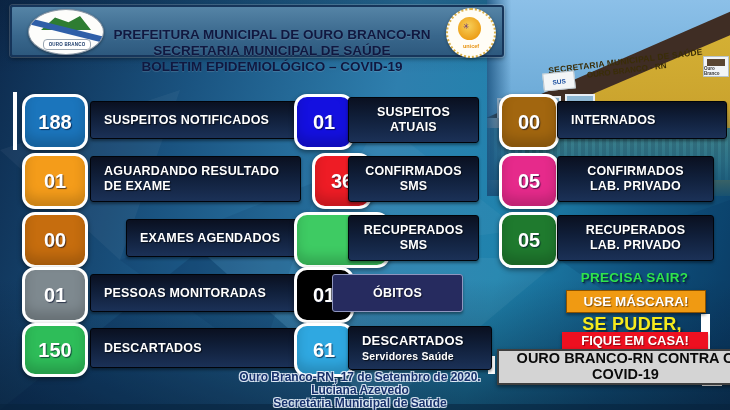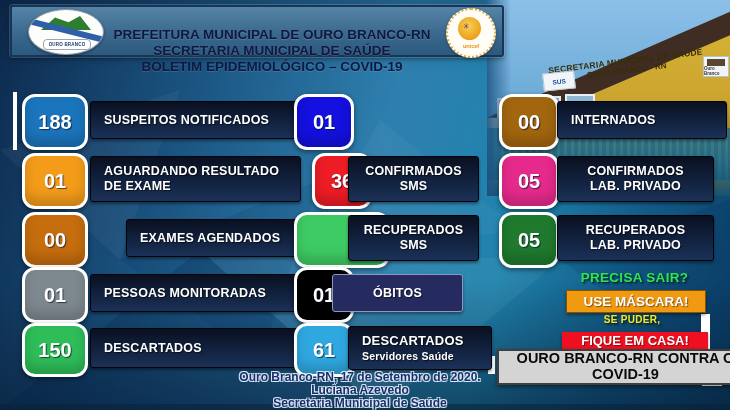--- a/index.html
+++ b/index.html
@@ -77,21 +77,21 @@
   .lbl .sub{font-size:10.5px;margin-top:1px;}
   .accent{position:absolute;background:#fff;z-index:2;}
   
   .adv-precisa{position:absolute;left:557px;top:270px;width:155px;z-index:3;text-align:center;
     font-weight:bold;font-size:13.5px;letter-spacing:.3px;text-shadow:1px 1px 0 #0a2a4a,2px 2px 2px rgba(0,0,0,.4);}
   .adv-mascara{position:absolute;left:566px;top:290px;width:138px;height:21px;z-index:3;
     border:1px solid #8a5200;display:flex;align-items:center;justify-content:center;
     color:#fff;font-weight:bold;font-size:13.5px;text-shadow:1px 1px 1px rgba(60,30,0,.6);
     box-shadow:0 2px 3px rgba(0,0,0,.4);}
   .adv-sepuder{position:absolute;left:557px;top:314px;width:150px;z-index:3;text-align:center;
-    font-weight:bold;font-size:10px;letter-spacing:.3px;text-shadow:1px 1px 0 #0a2a4a,2px 2px 2px rgba(0,0,0,.5);}
+    font-weight:bold;font-size:18px;letter-spacing:.3px;text-shadow:1px 1px 0 #0a2a4a,2px 2px 2px rgba(0,0,0,.5);}
   .adv-fique{position:absolute;left:562px;top:332px;width:146px;height:17px;z-index:3;
     display:flex;align-items:center;justify-content:center;color:#fff;font-weight:bold;
     font-size:13px;text-shadow:1px 1px 1px rgba(80,0,0,.6);box-shadow:0 2px 3px rgba(0,0,0,.4);}
   .adv-contra{position:absolute;left:497px;top:349px;width:219px;height:32px;z-index:3;
     border:2px solid #3f3f3f;display:flex;align-items:center;justify-content:center;text-align:center;
     color:#0a0a0a;font-weight:bold;font-size:14.5px;line-height:1.08;box-shadow:0 2px 4px rgba(0,0,0,.45);padding-left:17px;}
   
   .footer{position:absolute;left:140px;top:371px;width:440px;z-index:3;text-align:center;
     color:#17306b;font-weight:bold;font-size:12px;line-height:1.07;
     text-shadow:-1px -1px 0 rgba(230,240,250,.85),1px -1px 0 rgba(230,240,250,.85),
@@ -164,20 +164,22 @@
   <div class="num" style="left: 22px; top: 212px; width: 60px; height: 50px; background: rgb(198, 109, 14);">00</div>
   <div class="lbl left" style="left:90px;top:219px;width:196px;height:36px;margin-left:36px;">EXAMES AGENDADOS</div>
 
   <div class="num" style="left: 22px; top: 267px; width: 60px; height: 50px; background: rgb(126, 137, 143);">01</div>
   <div class="lbl left" style="left:90px;top:274px;width:196px;height:36px;">PESSOAS MONITORADAS</div>
 
   <div class="num" style="left: 22px; top: 323px; width: 60px; height: 48px; background: rgb(46, 189, 89);">150</div>
   <div class="lbl left" style="left:90px;top:328px;width:196px;height:38px;">DESCARTADOS</div>
 
   <div class="num" style="left: 294px; top: 94px; width: 54px; height: 50px; background: rgb(20, 16, 224);">01</div>
+  <div class="lbl center" style="left:348px;top:97px;width:129px;height:44px;">SUSPEITOS
+ATUAIS</div>
 
   <div class="num" style="left: 312px; top: 153px; width: 54px; height: 50px; background: rgb(238, 28, 37);">36</div>
   <div class="lbl center" style="left:348px;top:156px;width:129px;height:44px;">CONFIRMADOS
 SMS</div>
 
   <div class="num" style="left: 294px; top: 212px; width: 54px; height: 50px; background: rgb(62, 203, 99); padding-left: 36px;">35</div>
   <div class="lbl center" style="left:348px;top:215px;width:129px;height:44px;">RECUPERADOS
 SMS</div>
 
   <div class="num" style="left: 294px; top: 267px; width: 54px; height: 50px; background: rgb(0, 0, 0);">01</div>

